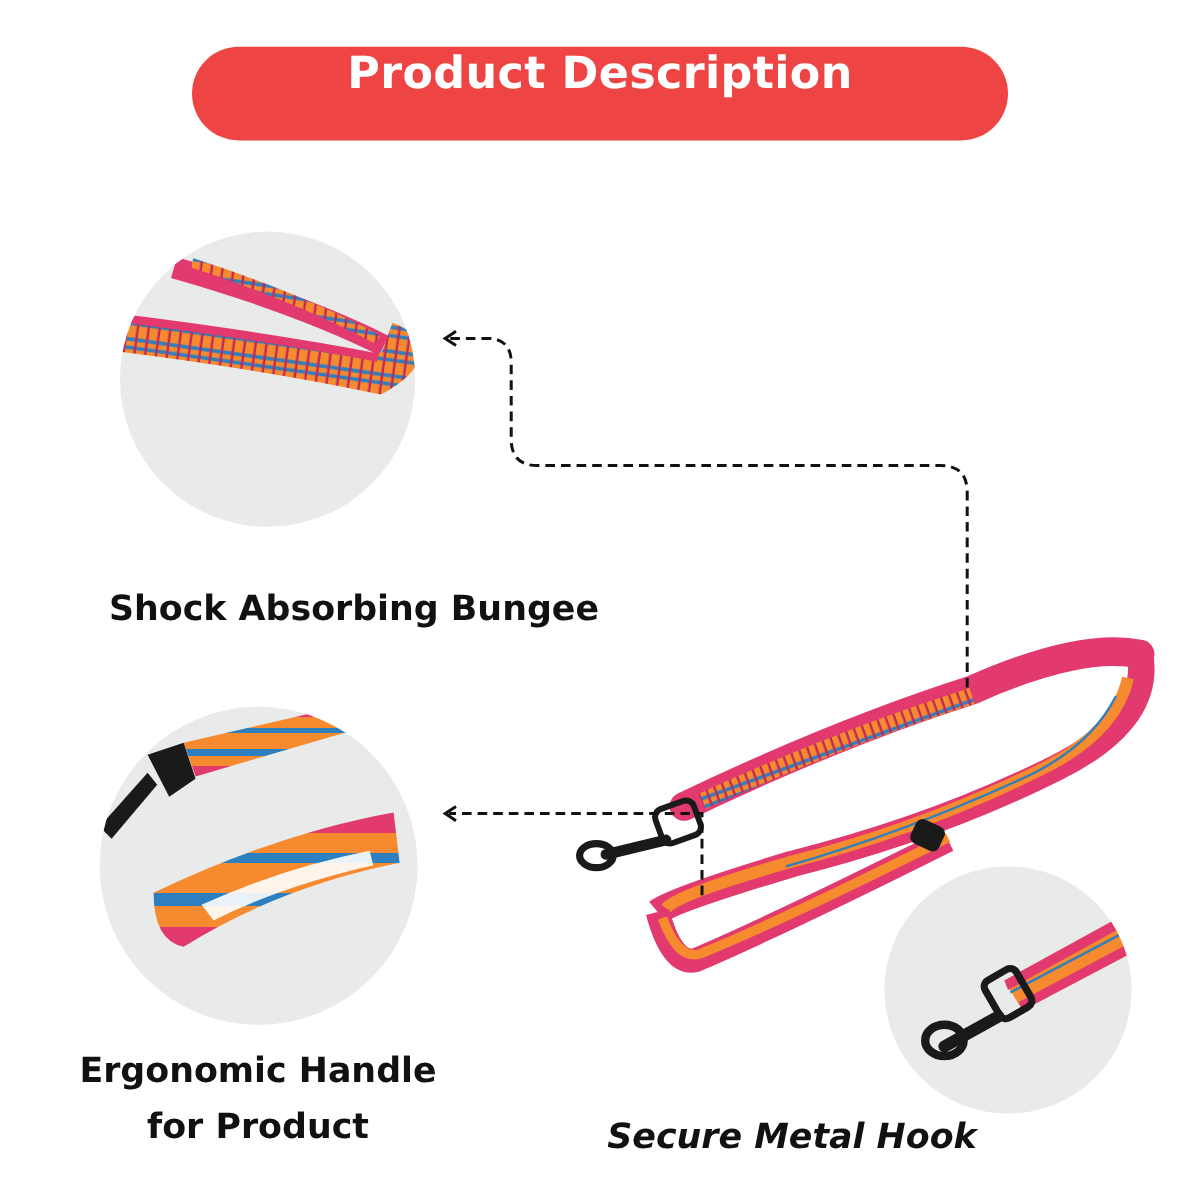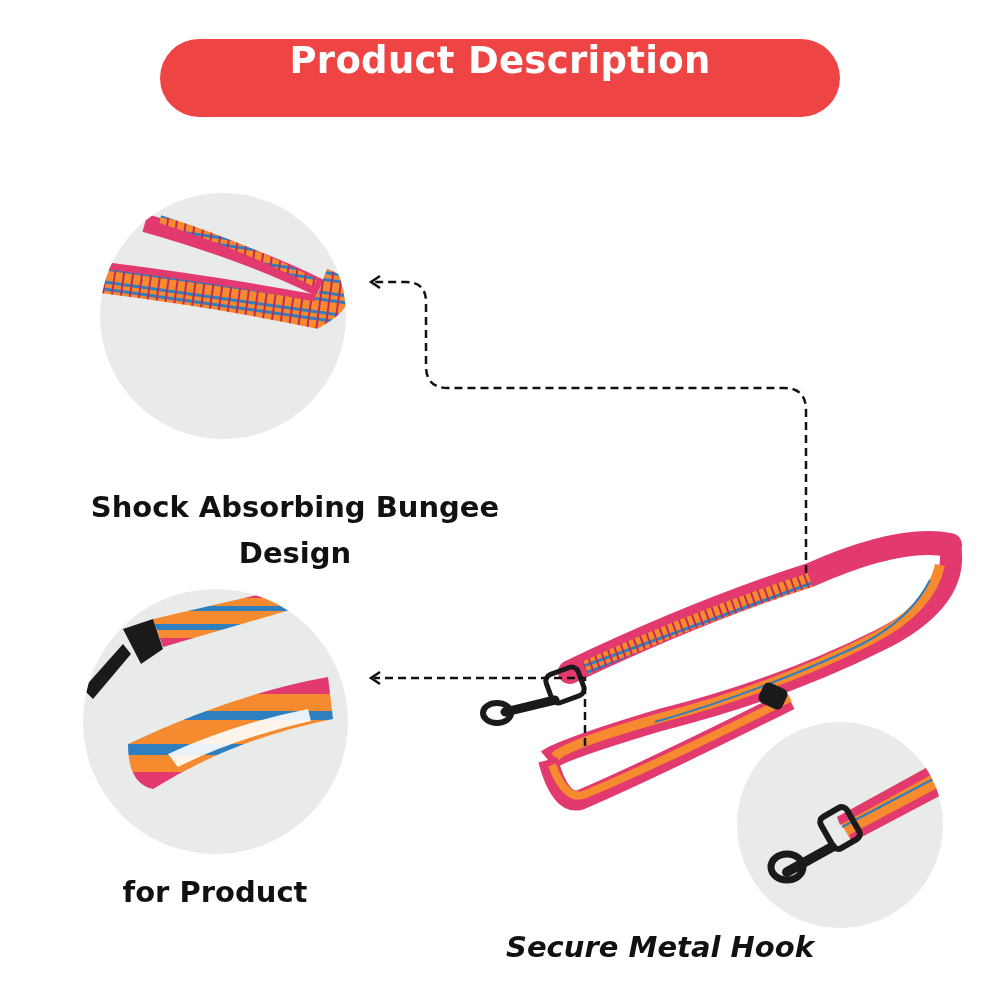--- a/index.html
+++ b/index.html
@@ -30,21 +30,20 @@
       </pattern>
     </defs>
     <path d="M 45 30 Q 150 60 220 95" stroke="#e23a6e" stroke-width="18" fill="none"></path>
     <path d="M 60 26 Q 150 55 215 90" stroke="url(#ribs)" stroke-width="8" fill="none"></path>
     <path d="M 0 85 Q 120 100 215 120 Q 250 100 222 90" stroke="url(#ribs)" stroke-width="30" fill="none"></path>
     <path d="M 0 72 Q 120 87 215 105" stroke="#e23a6e" stroke-width="7" fill="none"></path>
   </svg>
 </div>
 <div class="label" style="left:60px;top:470px;width:470px;margin-top:14px;">
   <div>Shock Absorbing Bungee</div>
-  <div>Design</div>
 </div>
 
 <div class="circle" style="left:83px;top:589px;width:265px;height:265px;">
   <svg width="265" height="265">
     <defs>
       <linearGradient id="stripes" x1="0" y1="0" x2="0" y2="1">
         <stop offset="0" stop-color="#e23a6e"></stop>
           <stop offset="0.15" stop-color="#e23a6e"></stop>
         <stop offset="0.15" stop-color="#f58a2e"></stop>
           <stop offset="0.3" stop-color="#f58a2e"></stop>
@@ -61,20 +60,21 @@
       </linearGradient>
     </defs>
     <path d="M 70 30 L 200 0 L 210 20 L 80 58 Z" fill="url(#stripes)"></path>
     <path d="M 40 40 L 70 30 L 80 60 L 58 75 Z" fill="#1a1a1a"></path>
     <path d="M 0 100 L 40 55 L 48 65 L 10 110 Z" fill="#1a1a1a"></path>
     <path d="M 45 155 Q 150 105 245 88 L 250 130 Q 150 150 70 200 Q 45 195 45 155 Z" fill="url(#stripes)"></path>
     <path d="M 85 165 Q 150 135 225 120 L 228 132 Q 150 150 95 178 Z" fill="#ffffff" opacity="0.9"></path>
   </svg>
 </div>
 <div class="label" style="left:40px;top:869px;width:350px;">
+  <div>Ergonomic Handle</div>
   <div>for Product</div>
 </div>
 
 <div class="circle" style="left:737px;top:722px;width:206px;height:206px;">
   <svg width="206" height="206">
     <path d="M 100 95 L 200 40 L 210 70 L 115 120 Z" fill="#f58a2e"></path>
     <path d="M 100 95 L 200 40 L 203 48 L 103 103 Z" fill="#e23a6e"></path>
     <path d="M 112 113 L 208 62 L 210 70 L 115 120 Z" fill="#e23a6e"></path>
     <path d="M 105 105 L 200 55" stroke="#2d7fc0" stroke-width="2"></path>
     <rect x="88" y="88" width="30" height="36" rx="6" fill="none" stroke="#1a1a1a" stroke-width="6" transform="rotate(-30 103 106)"></rect>

